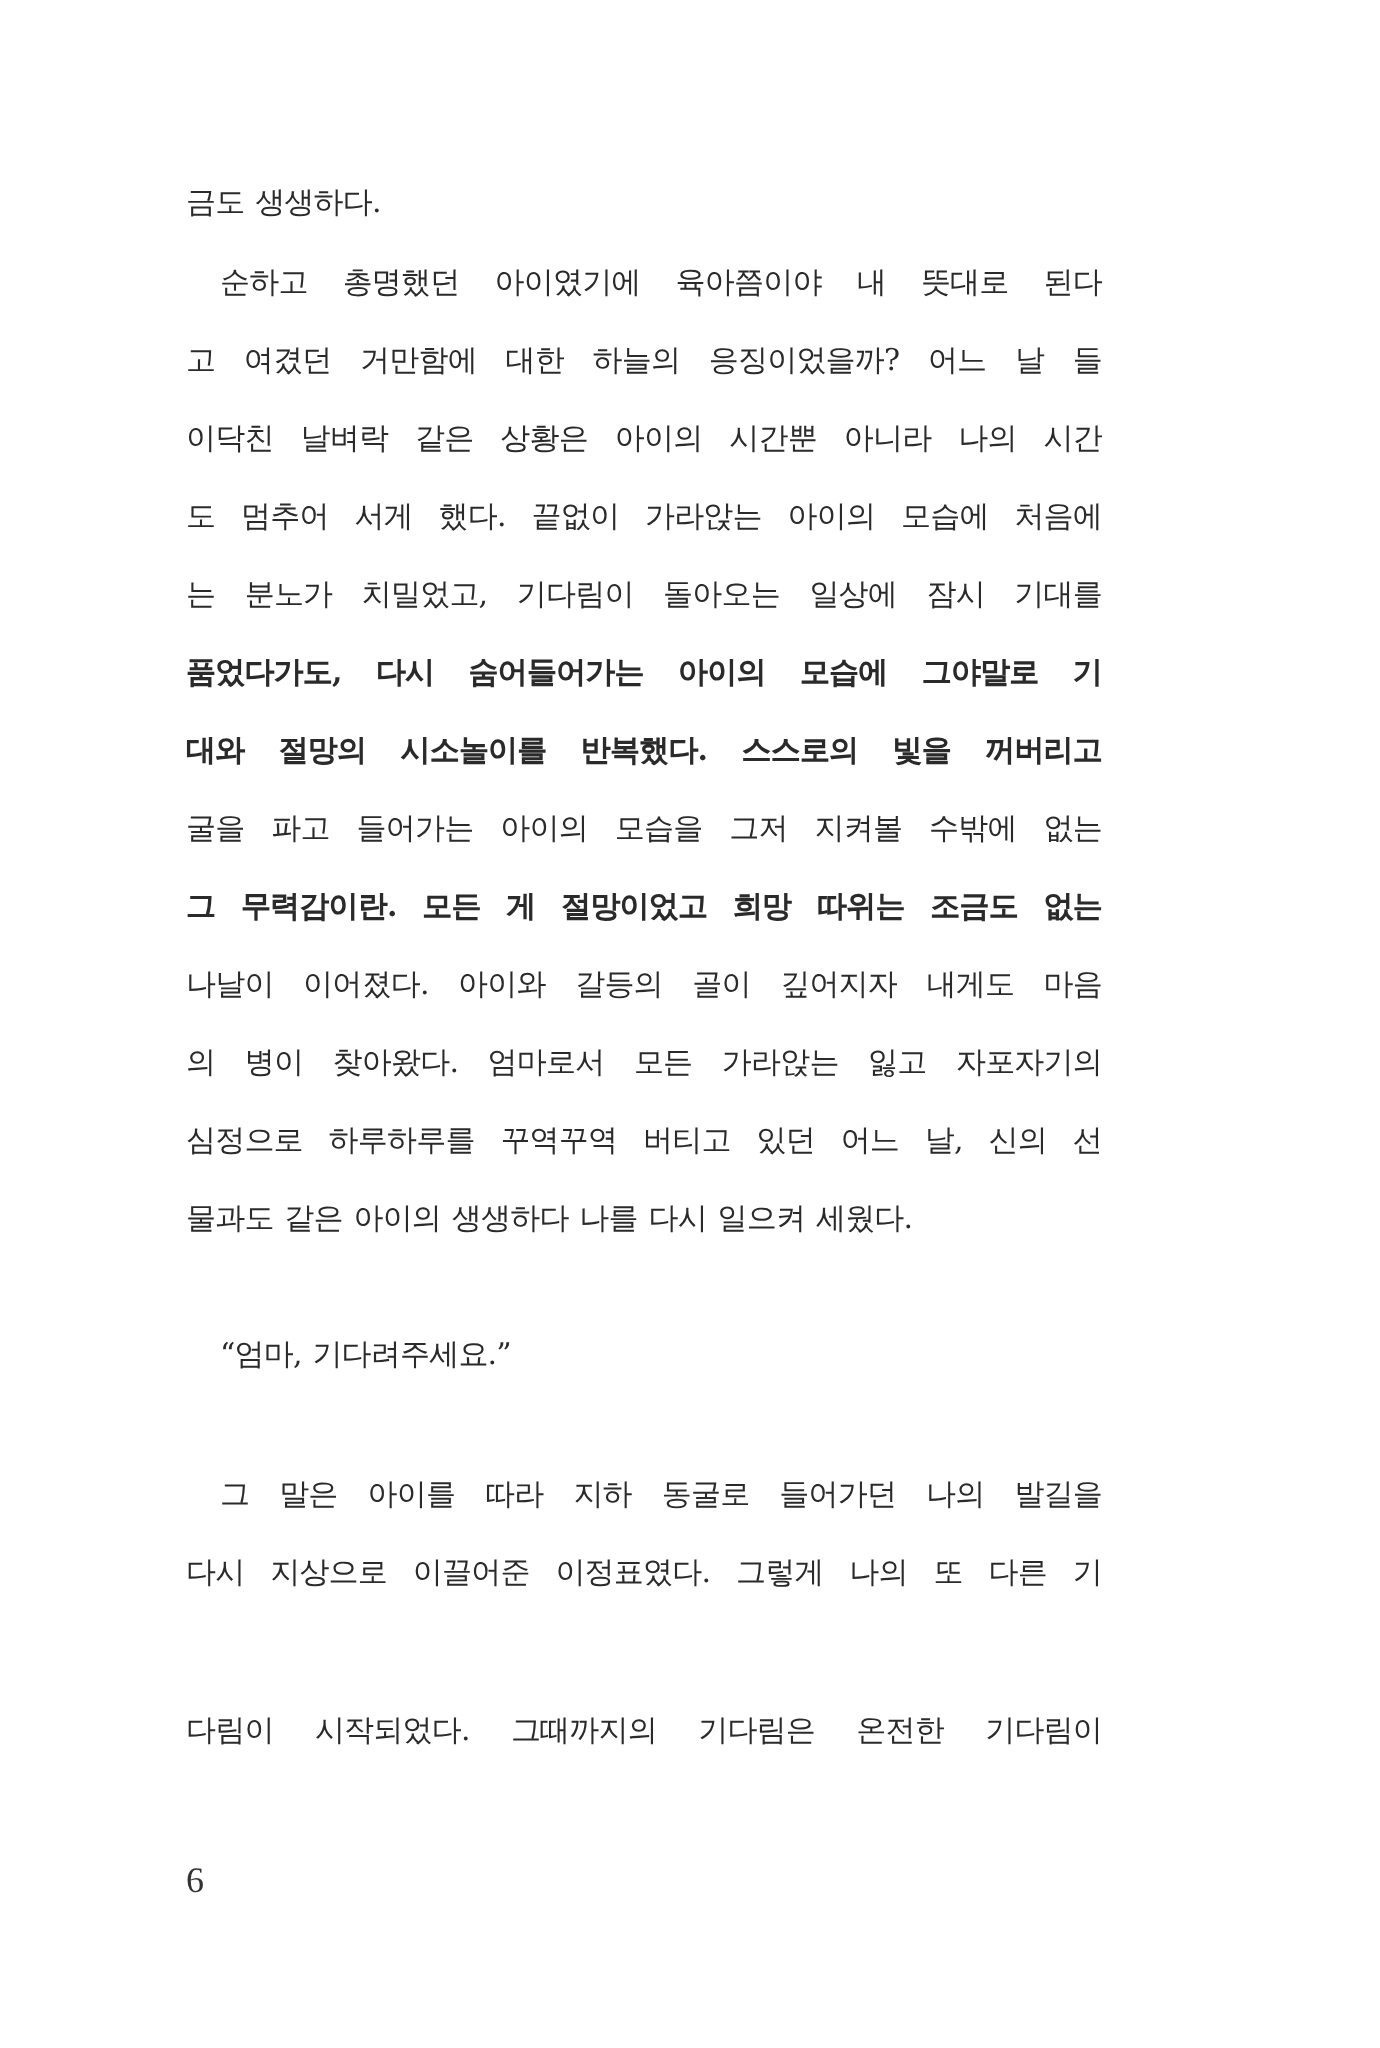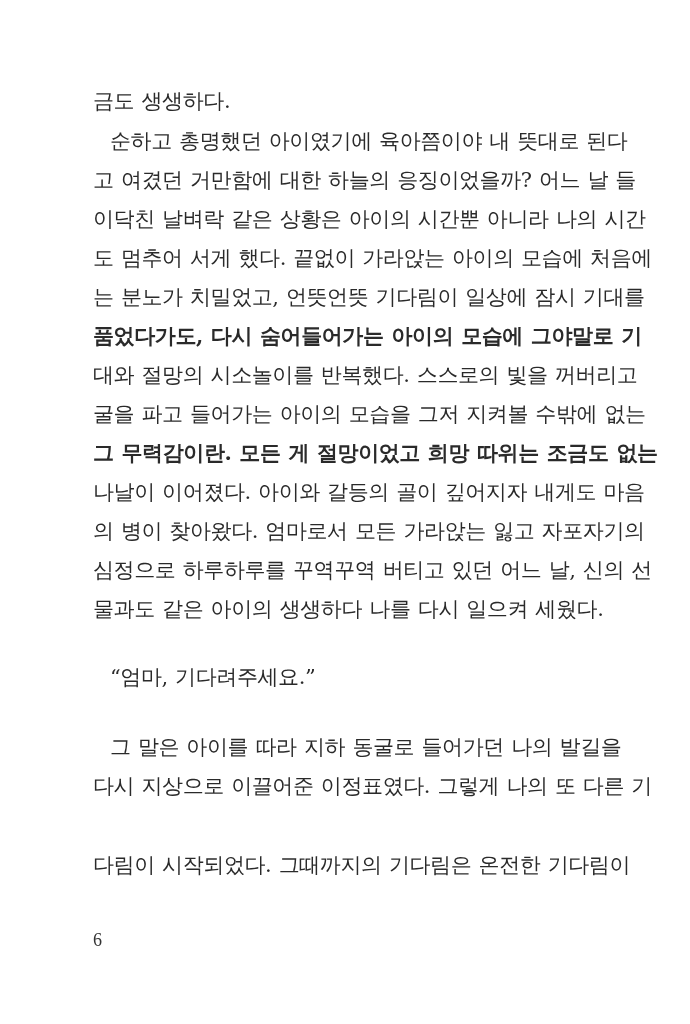--- a/index.html
+++ b/index.html
@@ -24,21 +24,21 @@
     }
     .text-block {
       position: absolute;
       left: 93px;
       width: 460px;
     }
     .line {
       position: absolute;
       left: 0;
       height: 26px;
-      font-size: 21px;
+      font-size: 15px;
       line-height: 26px;
       white-space: nowrap;
       letter-spacing: -0.4px;
       word-spacing: 1px;
     }
     .line.justify {
       width: 458px;
       text-align: justify;
       text-align-last: justify;
     }
@@ -60,23 +60,23 @@
 
 <div class="page">
   <div class="text-block" style="top:0;">
 
     <div class="line" style="top:88px;">금도 생생하다.</div>
 
     <div class="line justify indent" style="top:128px;">순하고 총명했던 아이였기에 육아쯤이야 내 뜻대로 된다</div>
     <div class="line justify" style="top:167px;">고 여겼던 거만함에 대한 하늘의 응징이었을까? 어느 날 들</div>
     <div class="line justify" style="top:206px;">이닥친 날벼락 같은 상황은 아이의 시간뿐 아니라 나의 시간</div>
     <div class="line justify" style="top:245px;">도 멈추어 서게 했다. 끝없이 가라앉는 아이의 모습에 처음에</div>
-    <div class="line justify" style="top:284px;">는 분노가 치밀었고, 언뜻언뜻 기다림이 일상에 잠시 기대를</div>
+    <div class="line justify" style="top:284px;">는 분노가 치밀었고, 기다림이 돌아오는 일상에 잠시 기대를</div>
     <div class="line justify" style="top:323px;font-weight:bold;">품었다가도, 다시 숨어들어가는 아이의 모습에 그야말로 기</div>
-    <div class="line justify" style="top:362px;">대와 절망의 시소놀이를 반복했다. 스스로의 빛을 꺼버리고</div>
+    <div class="line justify" style="top:362px;font-weight:bold;">대와 절망의 시소놀이를 반복했다. 스스로의 빛을 꺼버리고</div>
     <div class="line justify" style="top:401px;">굴을 파고 들어가는 아이의 모습을 그저 지켜볼 수밖에 없는</div>
     <div class="line justify" style="top:440px;font-weight:bold;">그 무력감이란. 모든 게 절망이었고 희망 따위는 조금도 없는</div>
     <div class="line justify" style="top:479px;">나날이 이어졌다. 아이와 갈등의 골이 깊어지자 내게도 마음</div>
     <div class="line justify" style="top:518px;">의 병이 찾아왔다. 엄마로서 모든 가라앉는 잃고 자포자기의</div>
     <div class="line justify" style="top:557px;">심정으로 하루하루를 꾸역꾸역 버티고 있던 어느 날, 신의 선</div>
     <div class="line" style="top:596px;">물과도 같은 아이의 생생하다 나를 다시 일으켜 세웠다.</div>
 
     <div class="line" style="top:664px; left:17px;">“엄마, 기다려주세요.”</div>
 
     <div class="line justify indent" style="top:734px;">그 말은 아이를 따라 지하 동굴로 들어가던 나의 발길을</div>

